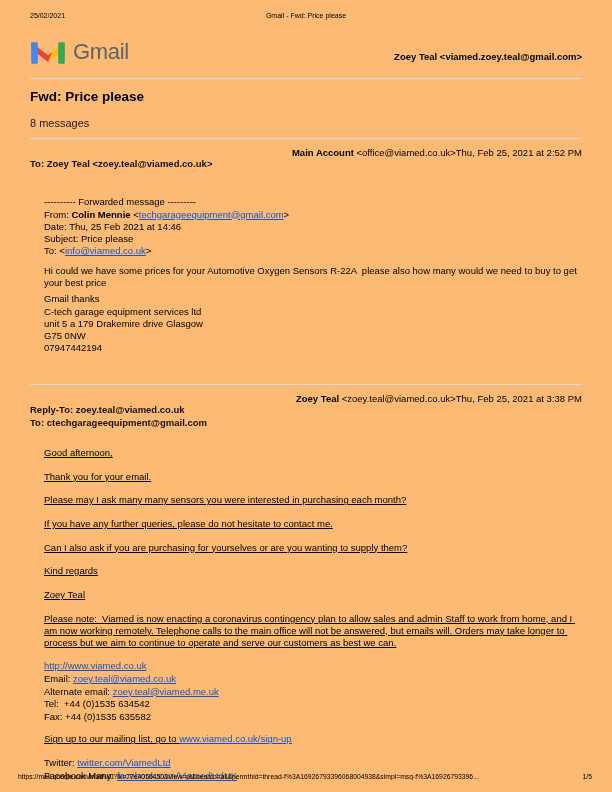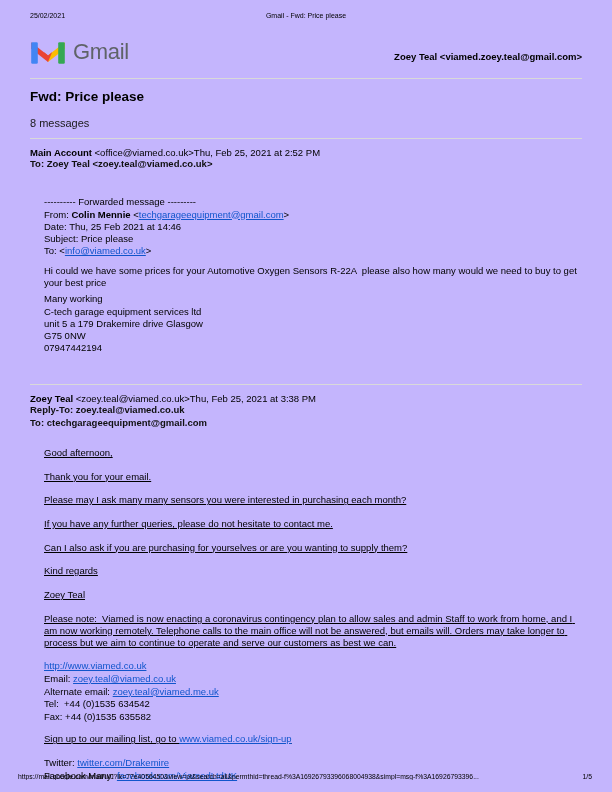--- a/index.html
+++ b/index.html
@@ -1,19 +1,19 @@
 <!DOCTYPE html>
 <html><head>
 <meta charset="utf-8">
 <style>
   * { margin:0; padding:0; box-sizing:border-box; }
   html,body { background:#ffffff; }
   .page {
     width:612px; height:792px; position:relative; overflow:hidden;
-    background:#c4b5fd; color:#000;
+    background:#fdba74; color:#000;
     font-family:"Liberation Sans", sans-serif;
   }
   .inner { padding:12px 30px 0 30px; }
 
   .print-header { position:relative; height:10px; font-size:7px; color:#000; }
   .ph-date { position:absolute; left:0; top:0; }
   .ph-title { position:absolute; left:0; right:0; top:0; text-align:center; }
 
   .masthead { display:flex; justify-content:space-between; align-items:flex-end; margin-top:16px; }
   .logo { display:flex; align-items:center; gap:7px; }
@@ -22,21 +22,21 @@
   .account { font-size:9.5px; font-weight:bold; margin-bottom:3px;margin-left:40px; }
 
   hr.rule { border:none; border-top:1px solid #d9d9d9; height:0; }
   .rule-1 { margin-top:13px; }
   .rule-2 { margin-top:9px; }
   .rule-3 { margin-top:30px; }
 
   .subject { font-size:13.5px; font-weight:bold; margin-top:10px; }
   .msg-count { font-size:11px; margin-top:13px; color:#1a1a1a; }
 
-  .msg-header { display:flex; justify-content:flex-start; align-items:baseline; font-size:9.5px; margin-top:8px; }
+  .msg-header { display:flex; justify-content:flex-end; align-items:baseline; font-size:9.5px; margin-top:8px; }
   .sender-name { font-weight:bold; }
   .msg-date { font-size:9.5px; white-space:nowrap; }
   .meta-line { font-size:9.5px; line-height:1.3; color:#111;font-weight:bold; }
 
   .body-block { margin-left:14px; font-size:9.5px; line-height:1.28; }
   .fwd-block { margin-top:26px; }
   .fwd-block div { white-space:pre-wrap; }
   .msg1-body { margin-top:8px; }
   .msg1-body .p1 { margin-bottom:4px; white-space:pre-wrap; }
   .sig-line { white-space:pre-wrap; }
@@ -102,21 +102,21 @@
       <div class="body-block fwd-block">
         <div>---------- Forwarded message ---------</div>
         <div><span>From: </span><span class="sender-name">Colin Mennie</span><span> &lt;</span><a class="lnk">techgarageequipment@gmail.com</a><span>&gt;</span></div>
         <div>Date: Thu, 25 Feb 2021 at 14:46</div>
         <div>Subject: Price please</div>
         <div><span>To: &lt;</span><a class="lnk">info@viamed.co.uk</a><span>&gt;</span></div>
       </div>
 
       <div class="body-block msg1-body">
         <p class="p1">Hi could we have some prices for your Automotive Oxygen Sensors R-22A  please also how many would we need to buy to get your best price</p>
-        <div class="sig-line">Many working</div>
+        <div class="sig-line">Gmail thanks</div>
         <div class="sig-line">C-tech garage equipment services ltd</div>
         <div class="sig-line">unit 5 a 179 Drakemire drive Glasgow</div>
         <div class="sig-line">G75 0NW</div>
         <div class="sig-line">07947442194</div>
       </div>
     </div>
 
     <hr class="rule rule-3">
 
     <div>
@@ -143,21 +143,21 @@
           <div class="tight"><a class="lnk">http://www.viamed.co.uk</a></div>
           <div class="tight"><span>Email: </span><a class="lnk">zoey.teal@viamed.co.uk</a></div>
           <div class="tight"><span>Alternate email: </span><a class="lnk">zoey.teal@viamed.me.uk</a></div>
           <div class="tight">Tel:  +44 (0)1535 634542</div>
           <div class="tight">Fax: +44 (0)1535 635582</div>
         </div>
 
         <p class="para"><span>Sign up to our mailing list, go to </span><a class="lnk">www.viamed.co.uk/sign-up</a></p>
 
         <div class="contact-block">
-          <div class="tight"><span>Twitter: </span><a class="lnk">twitter.com/Drakemire</a></div>
+          <div class="tight"><span>Twitter: </span><a class="lnk">twitter.com/ViamedLtd</a></div>
           <div class="tight"><span>Facebook Many: </span><a class="lnk">facebook.com/ViamedLtdUK</a></div>
         </div>
 
       </div>
     </div>
 
   </div>
 
   <div class="print-footer">
     <span class="pf-url">https://mail.google.com/mail/u/0?ik=77e4056450&amp;view=pt&amp;search=all&amp;permthid=thread-f%3A16926793396068004938&amp;simpl=msg-f%3A16926793396...</span>

